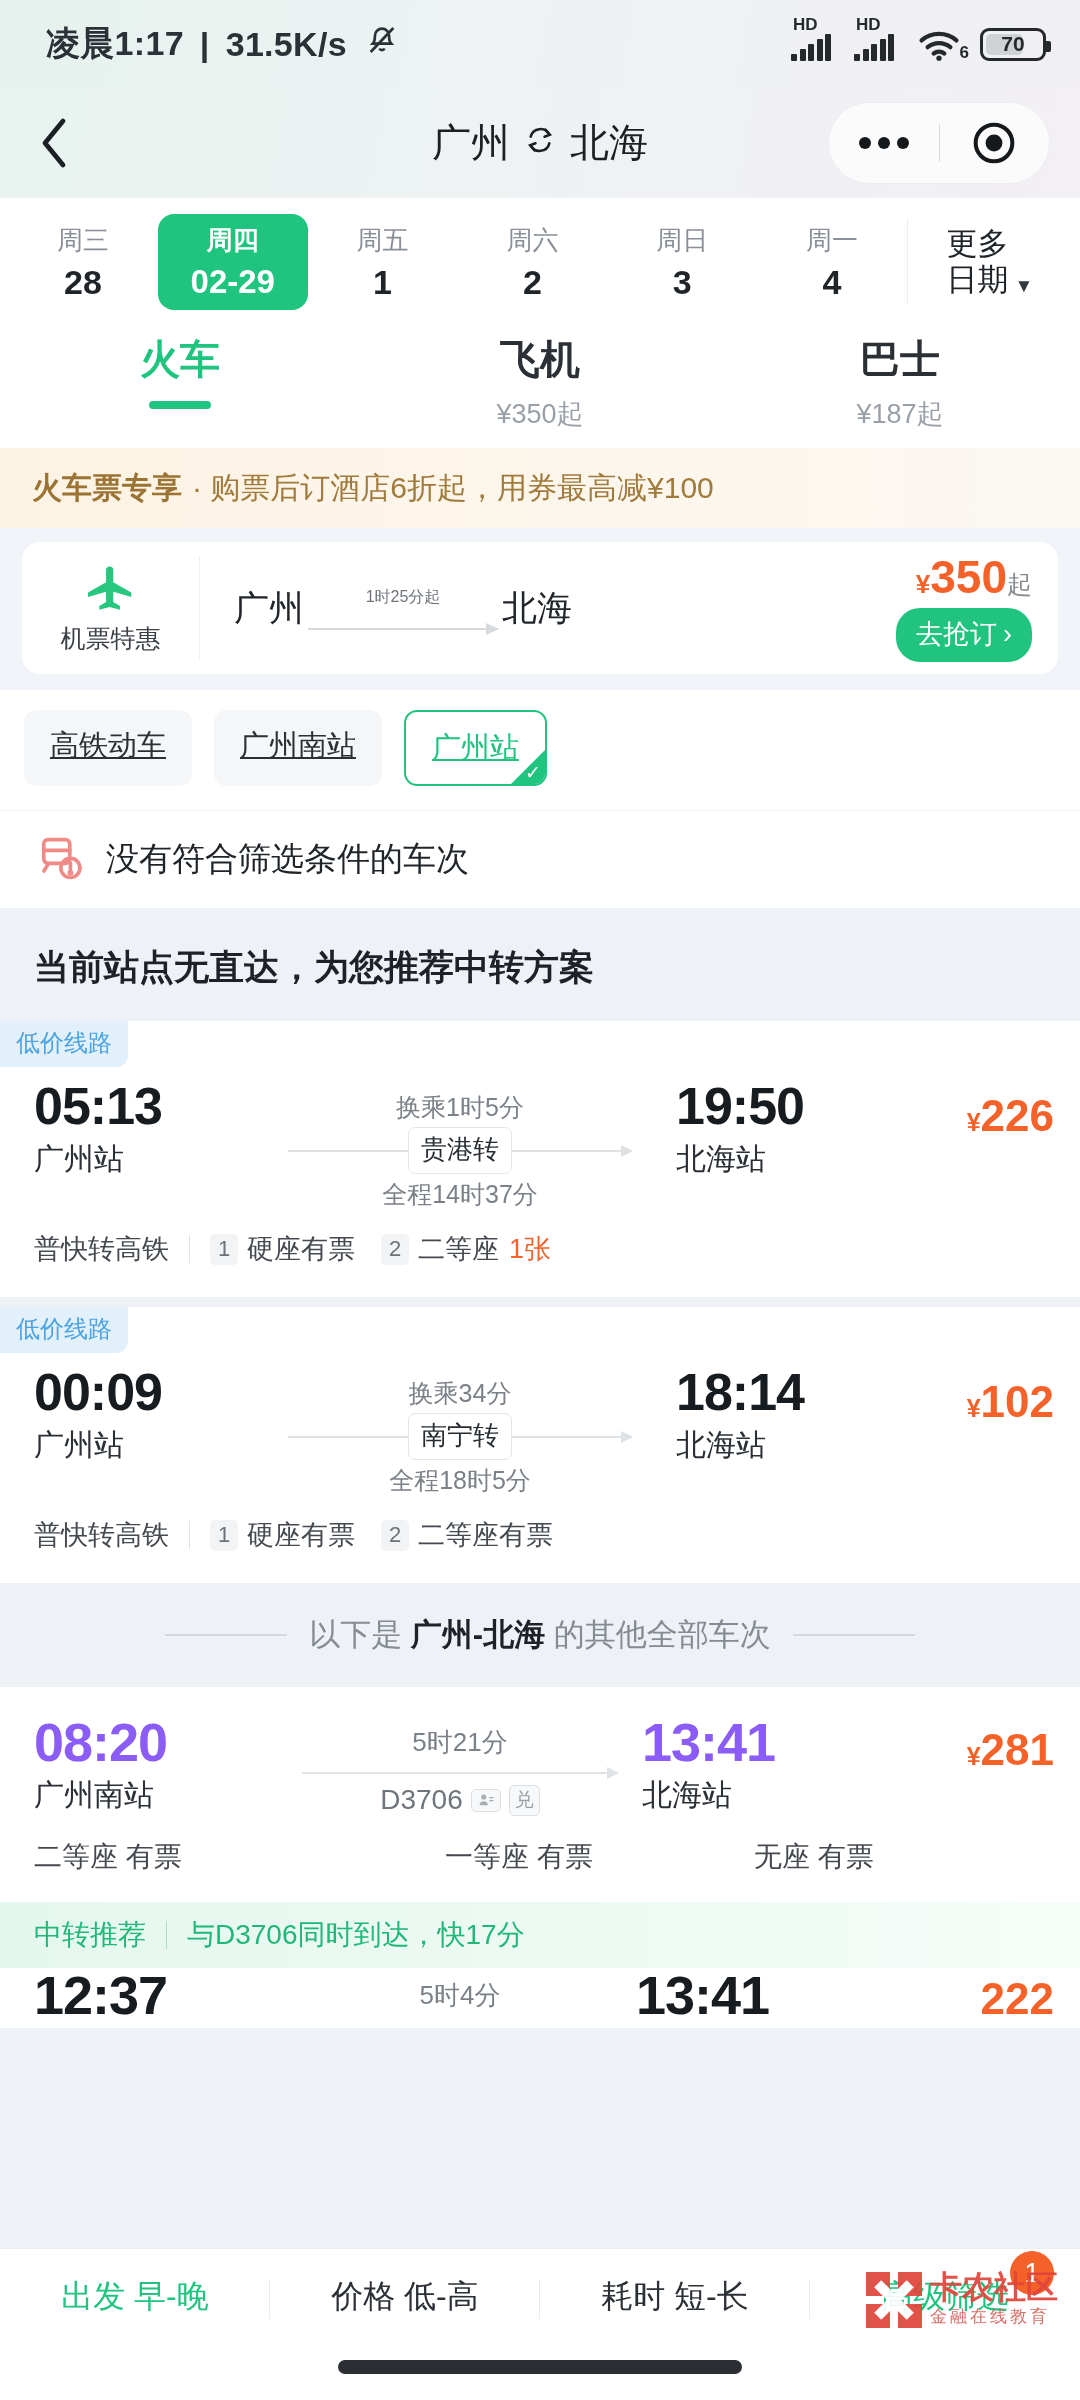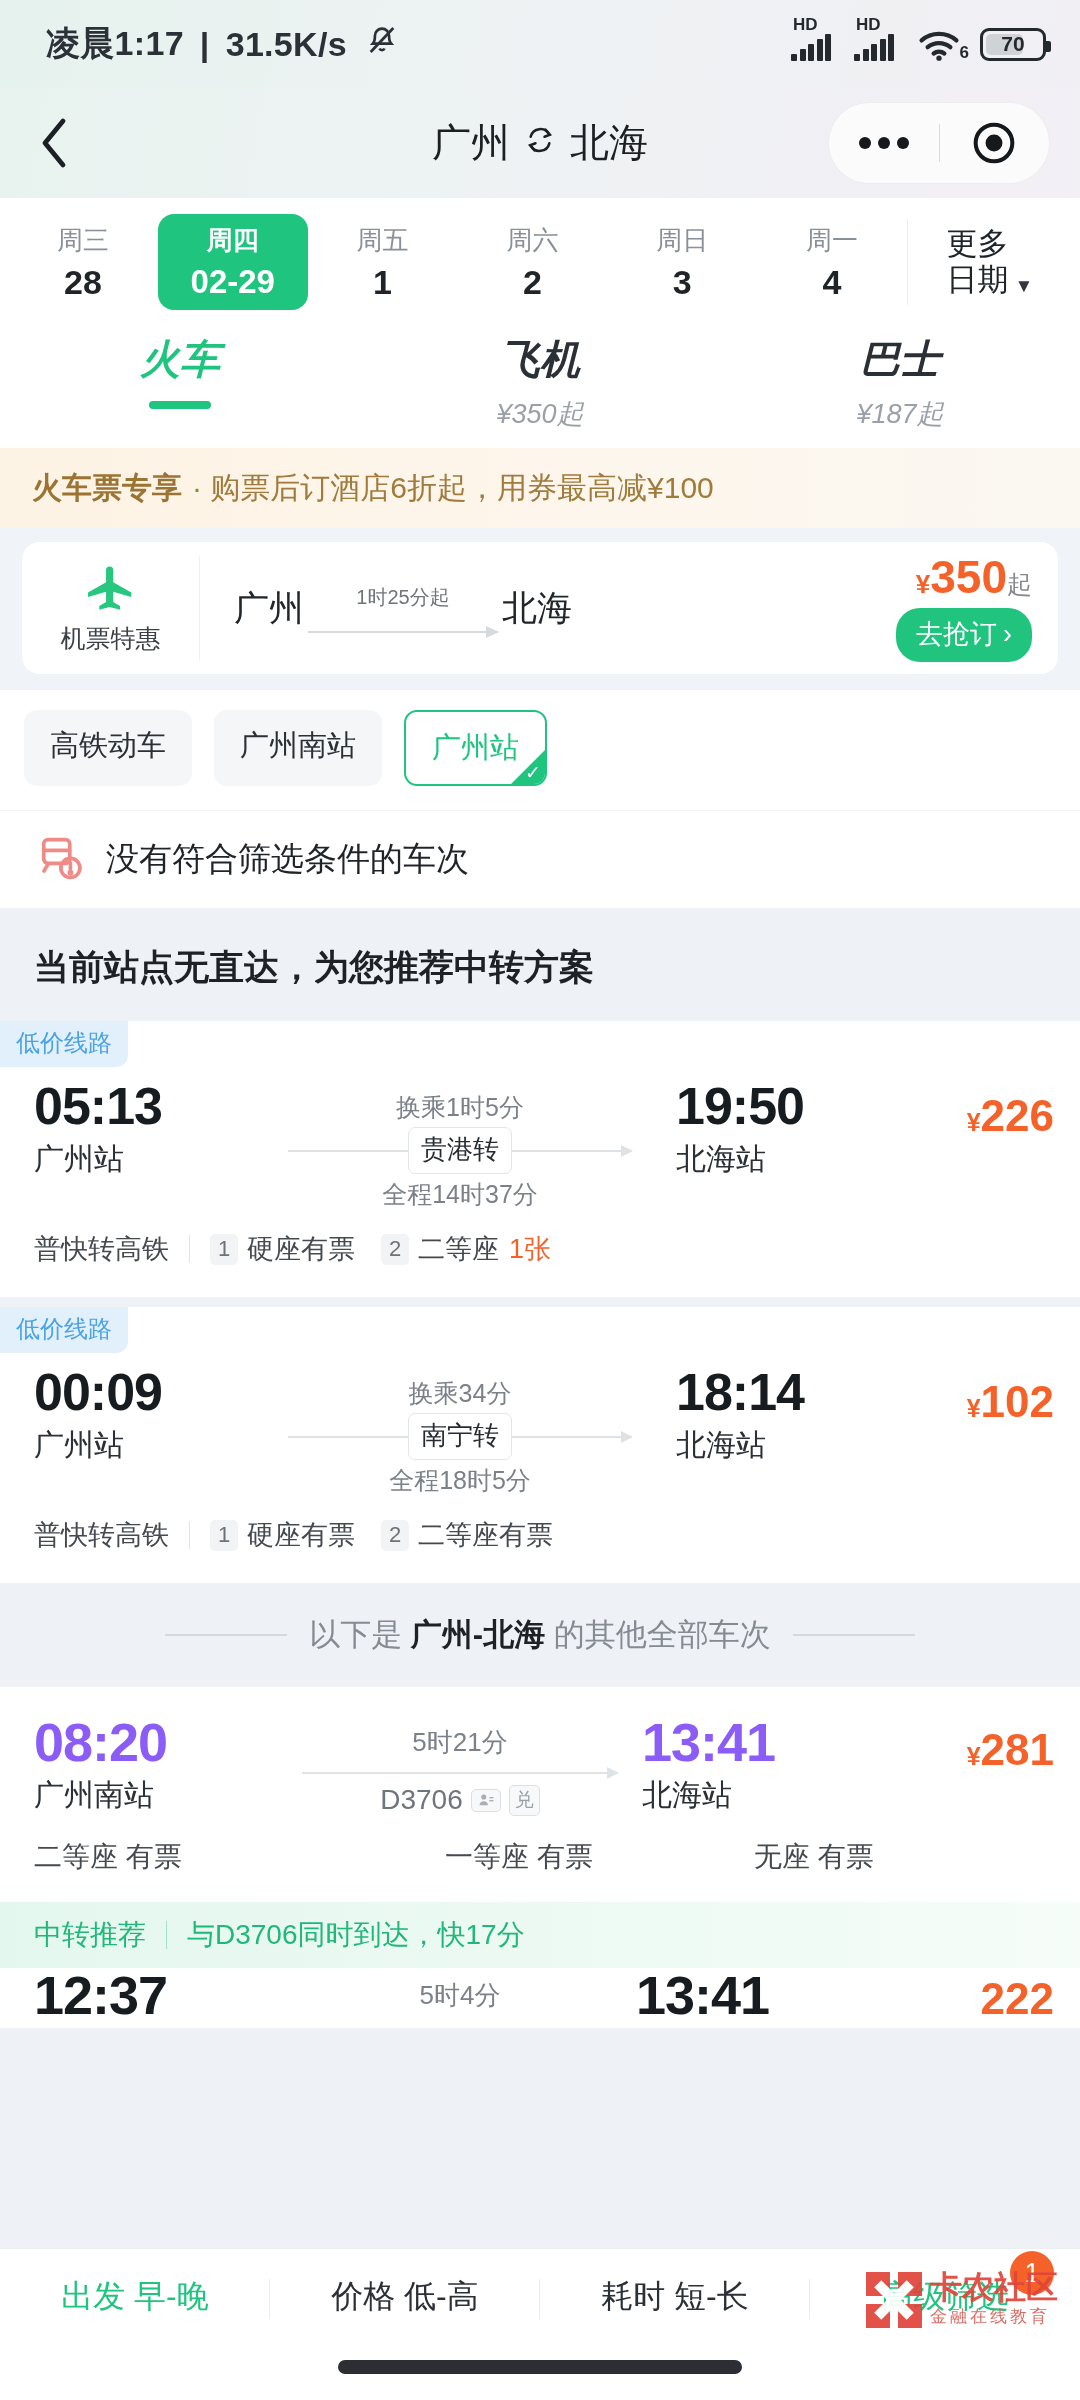--- a/index.html
+++ b/index.html
@@ -83,21 +83,21 @@
   .date-more{
     width:165px; display:flex; align-items:center; justify-content:center; gap:6px;
     border-left:1px solid #eceef0; height:86px;
   }
   .date-more .txt{ font-size:31px; color:#1f2429; line-height:1.16; text-align:center;}
   .date-more .car{ font-size:19px; color:#33383e; align-self:flex-end; margin-bottom:8px;}
 
   
   .modetabs{
     background:#fff; height:122px; display:flex; align-items:flex-start;
-    padding-top:6px; position:relative;font-style:italic;
+    padding-top:6px; position:relative;
   }
   .mtab{ flex:1; display:flex; flex-direction:column; align-items:center; position:relative; }
   .mtab .mt-main{ font-size:40px; font-weight:bold; color:#2b3036; position:relative; display:inline-block;}
   .mtab.active .mt-main{ color:#1fc47e; }
   .mtab .mt-sub{ font-size:27px; color:#9aa0a8; margin-top:9px; }
   .mtab .underline{
     width:62px; height:8px; border-radius:4px; background:#1fc47e; margin-top:14px;
   }
 
   
@@ -113,40 +113,40 @@
   .flightcard{
     background:#fff; border-radius:18px; height:132px;
     display:flex; align-items:center; padding:0 26px 0 0; position:relative;
   }
   .fc-left{ width:178px; display:flex; flex-direction:column; align-items:center; gap:2px;
     border-right:1px solid #eef0f2; padding:6px 0;}
   .fc-left .lbl{ font-size:25px; color:#3b4046;}
   .fc-mid{ flex:1; display:flex; align-items:center; padding-left:34px; gap:0;}
   .fc-city{ font-size:35px; color:#21262b; }
   .fc-arrow{ width:190px; position:relative; margin:0 4px; text-align:center; }
-  .fc-arrow .dur{ font-size:20px; color:#6f757c; display:block; margin-bottom:20px;}
+  .fc-arrow .dur{ font-size:16px; color:#6f757c; display:block; margin-bottom:20px;}
   .fc-arrow .line{ display:block; height:2px; background:#d7dadd; position:relative; }
   .fc-arrow .line:after{
     content:""; position:absolute; right:-1px; top:-5px;
     border-left:13px solid #d7dadd; border-top:6px solid transparent; border-bottom:6px solid transparent;
   }
   .fc-right{ text-align:right; display:flex; flex-direction:column; align-items:flex-end; gap:8px; }
   .fc-price{ color:#f4622a; font-weight:bold; font-size:46px; line-height:1; }
   .fc-price .yen{ font-size:26px; }
   .fc-price .qi{ font-size:25px; color:#85898e; font-weight:normal; }
   .btn-grab{
     background:#21c47f; color:#fff; font-size:27px; border-radius:24px;
     padding:8px 20px 10px; display:flex; align-items:center; gap:6px;
   }
 
   
   .chips{ background:#fff; padding:20px 24px 24px; display:flex; gap:22px; }
   .chip{
     background:#f5f6f8; border-radius:13px; padding:16px 26px;
-    font-size:29px; color:#2b3036; position:relative;
+    font-size:29px; color:#2b3036; position:relative;text-decoration:underline;
   }
   .chip.sel{
     background:#fff; color:#1fc47e; border:2px solid #1fc47e; overflow:hidden;
   }
   .chip .corner{
     position:absolute; right:0; bottom:0; width:0; height:0;
     border-bottom:34px solid #1fc47e; border-left:34px solid transparent;
   }
   .chip .tick{ position:absolute; right:4px; bottom:0px; color:#fff; font-size:19px; }
 

